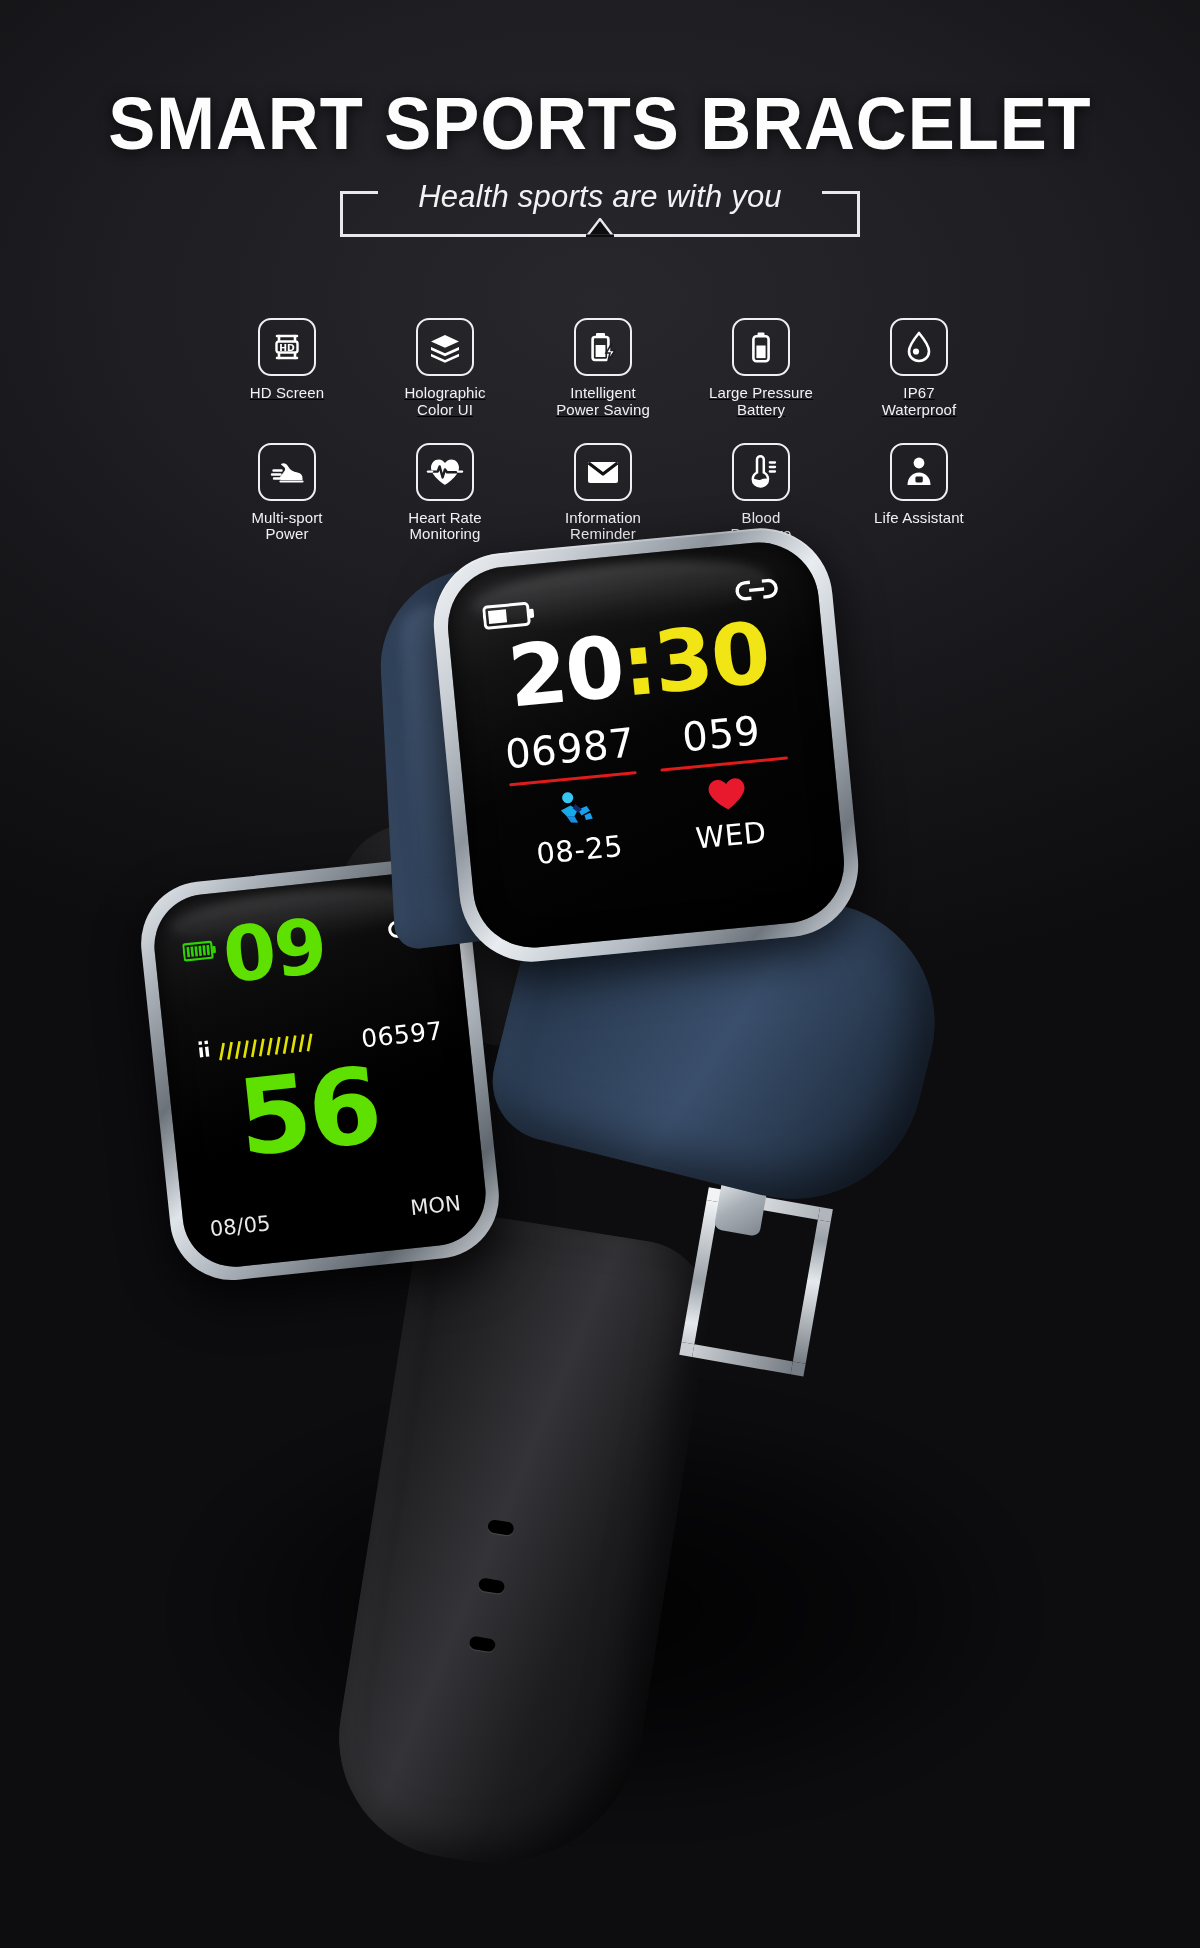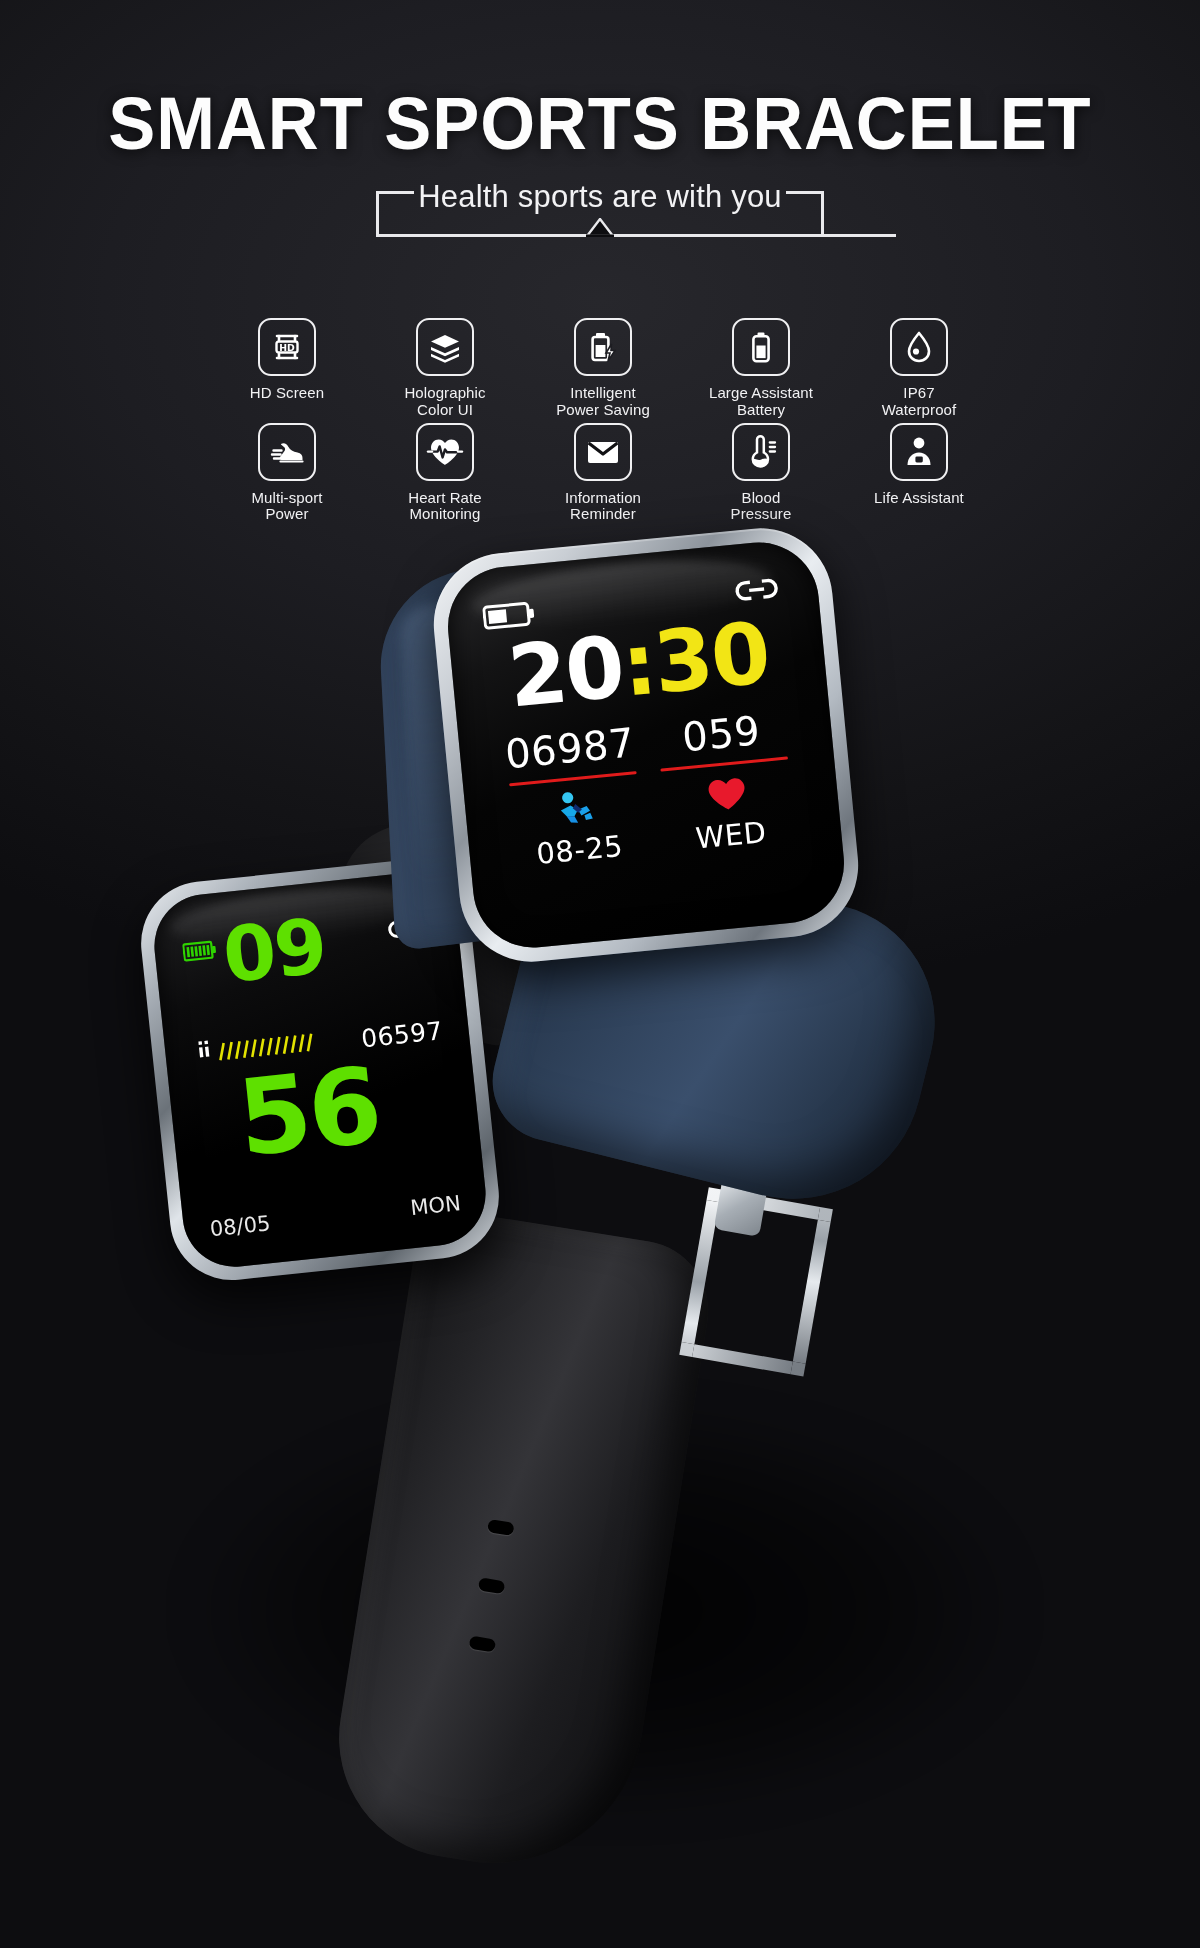--- a/index.html
+++ b/index.html
@@ -18,21 +18,21 @@
   .header { position:absolute; top:0; left:0; width:1200px; text-align:center; }
   .main-title {
     margin-top:88px;
     font-size:75px; line-height:0.95; letter-spacing:1px;
     font-weight:700; color:#fdfdfd;
     font-family:"Liberation Sans", sans-serif;
     transform:scaleX(0.94); transform-origin:center;
     text-shadow:0 2px 14px rgba(0,0,0,.7);
   }
   .sub-wrap {
-    position:relative; width:448px; height:56px; margin:22px auto 0;
+    position:relative; width:520px; height:56px; margin:22px auto 0;font-style:italic;
   }
   .sub-frame { position:absolute; inset:0; }
   .sub-frame i { position:absolute; background:#e9e9ec; display:block; }
   .sf-lv  { left:0;    top:10px; width:3px;  height:44px; }
   .sf-lh  { left:0;    top:10px; width:38px; height:3px; }
   .sf-rv  { right:0;   top:10px; width:3px;  height:44px; }
   .sf-rh  { right:0;   top:10px; width:38px; height:3px; }
   .sf-bot { left:0; bottom:0; width:520px; height:3px; }
   .sub-text {
     position:absolute; left:50%; top:-2px; transform:translateX(-50%);
@@ -41,21 +41,21 @@
   }
   .sub-tri-outline {
     position:absolute; left:50%; bottom:0px; transform:translateX(-50%);
     width:30px; height:19px; overflow:hidden;
   }
   .sub-tri-outline svg { display:block; }
 
   
   .features { position:absolute; left:208px; top:318px; width:790px; }
   .frow { display:flex; }
-  .frow.r1 { margin-bottom:4px; }
+  .frow.r1 { margin-bottom:24px;text-decoration:underline; }
   .fcell { width:158px; text-align:center; }
   .ficon {
     width:58px; height:58px; margin:0 auto 9px;
     border:2.5px solid #f0f0f2; border-radius:13px;
     display:flex; align-items:center; justify-content:center;
     position:relative;
   }
   .ficon svg { display:block; }
   .flabel {
     font-size:15px; line-height:1.12; color:#f2f2f4;
@@ -298,21 +298,21 @@
       </div>
 
       <div class="fcell">
         <div class="ficon">
           <svg width="36" height="36" viewBox="0 0 36 36">
             <rect x="14.5" y="3.6" width="7" height="3.6" rx="1.1" fill="#fff"></rect>
             <rect x="10.4" y="7.2" width="15.2" height="25" rx="3" fill="none" stroke="#fff" stroke-width="2.6"></rect>
             <rect x="13.4" y="16.5" width="9.2" height="12.6" fill="#fff"></rect>
           </svg>
         </div>
-        <div class="flabel">Large Assistant
+        <div class="flabel">Large Pressure
 Battery</div>
       </div>
 
       <div class="fcell">
         <div class="ficon">
           <svg width="36" height="36" viewBox="0 0 36 36">
             <path d="M18 4 C18 4 8 16 8 22.3 C8 28 12.5 32 18 32 C23.5 32 28 28 28 22.3 C28 16 18 4 18 4 Z" fill="none" stroke="#fff" stroke-width="2.6" stroke-linejoin="round"></path>
             <circle cx="15" cy="22.5" r="3.1" fill="#fff"></circle>
           </svg>
         </div>

